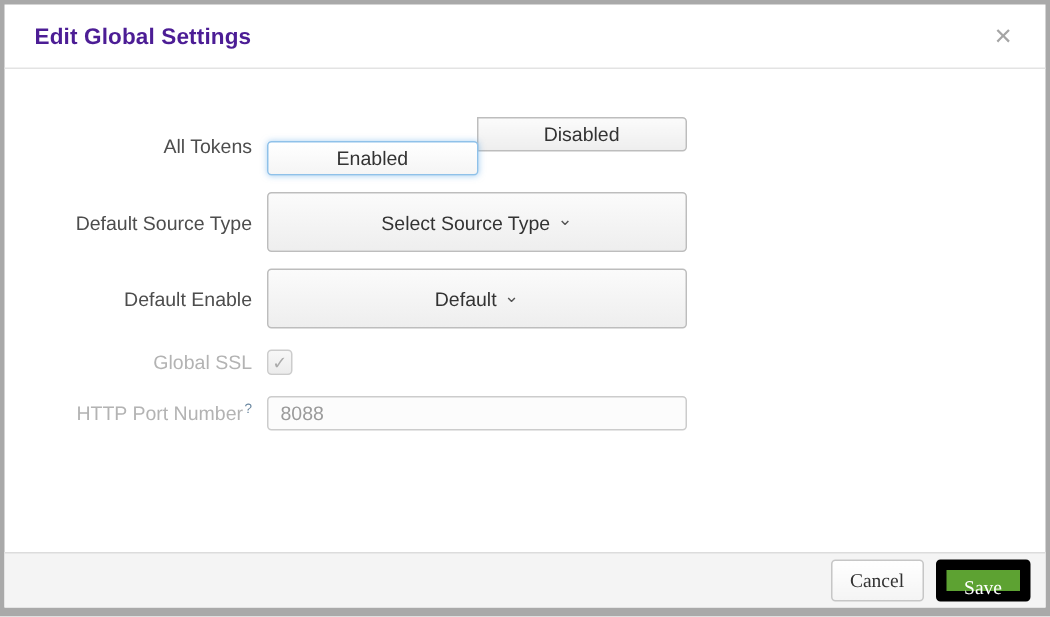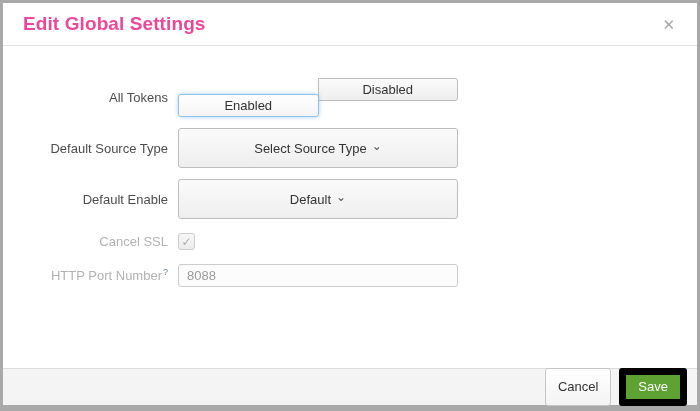--- a/index.html
+++ b/index.html
@@ -24,23 +24,23 @@
   .dialog-header {
     height: 43px;
     flex: 0 0 auto;
     display: flex;
     align-items: center;
     padding: 0 18px 0 20px;
     border-bottom: 1px solid #e3e3e3;
   }
   .dialog-title {
     flex: 1;
-    font-size: 19px;
+    font-size: 15px;
     font-weight: bold;
-    color: #ec4899;
+    color: #4c1d95;
     letter-spacing: 0.1px;
   }
   .dialog-close {
     color: #a5a5a5;
     font-size: 15px;
     line-height: 1;
     cursor: pointer;
     background: none;
     border: none;
     font-family: "Liberation Sans", sans-serif;
@@ -162,25 +162,25 @@
     height: 37px;
     background: #f4f4f4;
     border-top: 1px solid #dcdcdc;
     display: flex;
     align-items: center;
     justify-content: flex-end;
     gap: 8px;
     padding: 0 10px;
   }
   .btn {
-    height: 38px;
-    font-size: 13px;
-    border-radius: 3px;
-    cursor: pointer;
-    font-family: Liberation Sans, sans-serif;
+    height: 28px;
+    font-size: 13px;
+    border-radius: 3px;
+    cursor: pointer;
+    font-family: Liberation Serif, serif;
     padding: 0 12px;
     line-height: 24px;
   }
   .btn-cancel {
     background: linear-gradient(to bottom, #ffffff, #f4f4f4);
     border: 1px solid #c6c6c6;
     color: #333333;
   }
   .btn-save {
     background: #5da232;
@@ -219,21 +219,21 @@
 
       <div class="form-row">
         <div class="form-label">Default Enable</div>
         <button class="dropdown-btn">
           <span>Default</span>
           <span class="chevron">⌄</span>
         </button>
       </div>
 
       <div class="form-row">
-        <div class="form-label disabled">Cancel SSL</div>
+        <div class="form-label disabled">Global SSL</div>
         <div class="control-col">
           <div class="checkbox">
             <span>✓</span>
           </div>
         </div>
       </div>
 
       <div class="form-row">
         <div class="form-label disabled">
           <span>HTTP Port Number</span><span class="help-sup">?</span>

